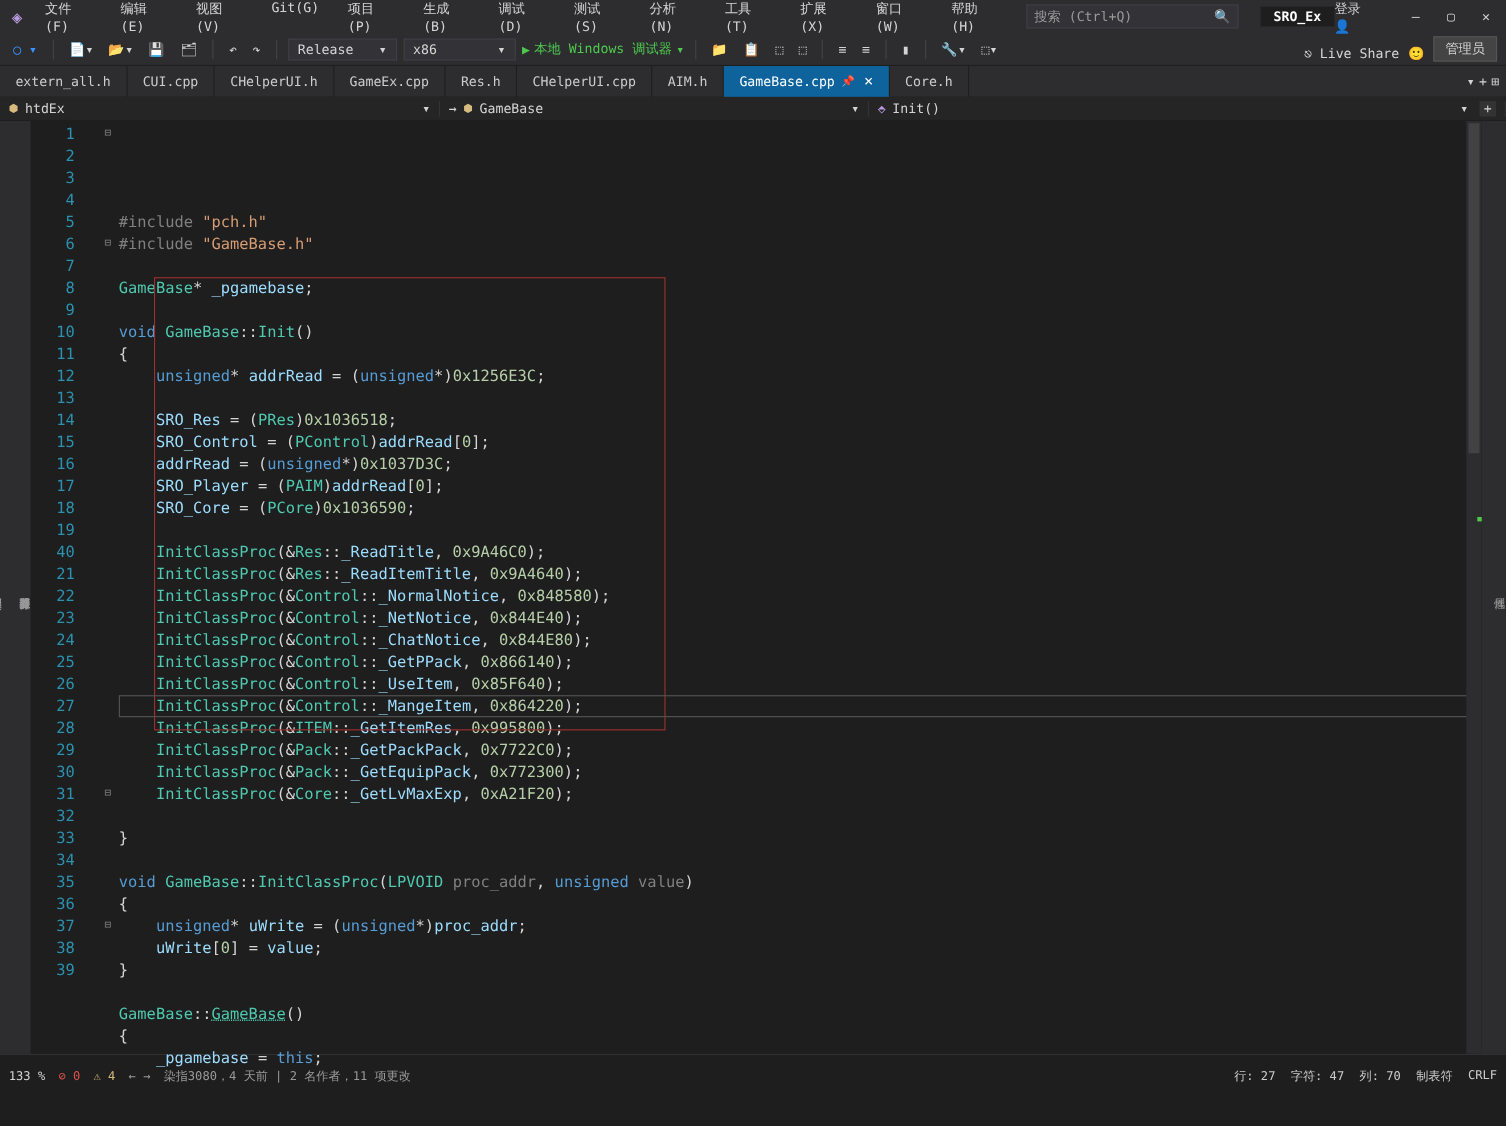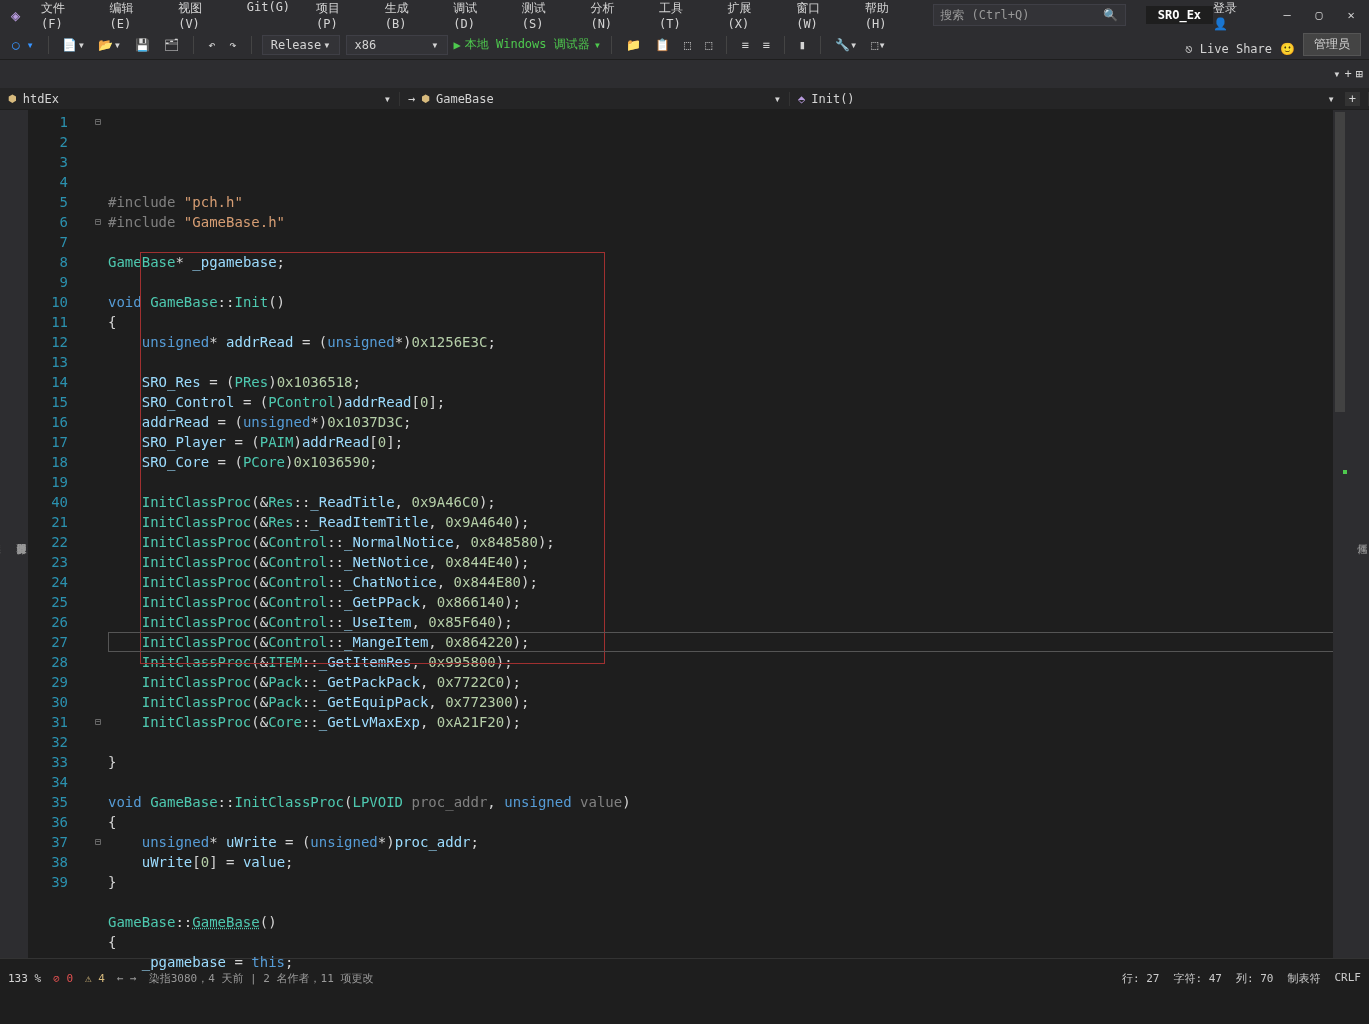--- a/index.html
+++ b/index.html
@@ -11,21 +11,21 @@
 .search-box { margin-left:20px; background:#333337; border:1px solid #3F3F46; height:22px; width:200px; display:flex; align-items:center; padding:0 6px; color:#999; position:relative; }
 .search-box .mag { position:absolute; right:6px; color:#D4D4D4; }
 .proj-name { margin-left:20px; background:#1E1E1E; padding:2px 12px; color:#fff; font-weight:bold; }
 .login { margin-left:auto; display:flex; align-items:center; gap:12px; padding-right:4px; }
 .login span { cursor:pointer; }
 .win-ctrl { display:flex; gap:12px; margin-left:12px; }
 .win-ctrl span { width:20px; text-align:center; }
 .toolbar { height:30px; background:#2D2D30; display:flex; align-items:center; padding:0 8px; gap:6px; border-bottom:1px solid #1E1E1E; }
 .tb-btn { padding:2px 4px; color:#D4D4D4; }
 .tb-sep { width:1px; height:18px; background:#444; margin:0 4px; }
-.tb-drop { background:#333337; border:1px solid #3F3F46; padding:2px 8px; display:flex; align-items:center; gap:2px; }
+.tb-drop { background:#333337; border:1px solid #3F3F46; padding:2px 8px; display:flex; align-items:center; gap:23px; }
 .tb-run { color:#4EC94E; display:flex; align-items:center; gap:4px; }
 .tb-right { margin-left:auto; display:flex; align-items:flex-end; gap:8px; }
 .admin-btn { background:#444; border:1px solid #555; padding:2px 10px; }
 .tabs-row { height:28px; background:#2D2D30; display:flex; align-items:stretch; }
 .tab { padding:4px 14px; color:#CCC; display:flex; align-items:center; border-right:1px solid #1E1E1E; cursor:pointer; position:relative; }
 .tab.active { background:#0E639C; color:#fff; }
 .tab.active::after { content:"×"; margin-left:8px; font-size:14px; }
 .tab .pin { margin-left:6px; font-size:10px; }
 .tabs-right { margin-left:auto; display:flex; align-items:center; padding:0 6px; gap:4px; }
 .navbar { height:22px; background:#252526; display:flex; align-items:center; border-bottom:1px solid #1E1E1E; }
@@ -131,20 +131,31 @@
   <span class="tb-btn">🔧▾</span>
   <span class="tb-btn">⬚▾</span>
   <div class="tb-right">
     <span>⎋ <span>Live Share</span></span>
     <span>🙂</span>
     <div class="admin-btn">管理员</div>
   </div>
 </div>
 
 <div class="tabs-row">
+  <div id="tabs" style="display:flex">
+      <div class="tab">extern_all.h</div>
+      <div class="tab">CUI.cpp</div>
+      <div class="tab">CHelperUI.h</div>
+      <div class="tab">GameEx.cpp</div>
+      <div class="tab">Res.h</div>
+      <div class="tab">CHelperUI.cpp</div>
+      <div class="tab">AIM.h</div>
+      <div class="tab active">GameBase.cpp<span class="pin">📌</span></div>
+      <div class="tab">Core.h</div>
+    </div>
   <div class="tabs-right">
     <span>▾</span>
     <span>+</span>
     <span>⊞</span>
   </div>
 </div>
 
 <div class="navbar">
   <div class="nav-sec" style="flex:0 0 400px">
       <span class="ico">⬢</span>

